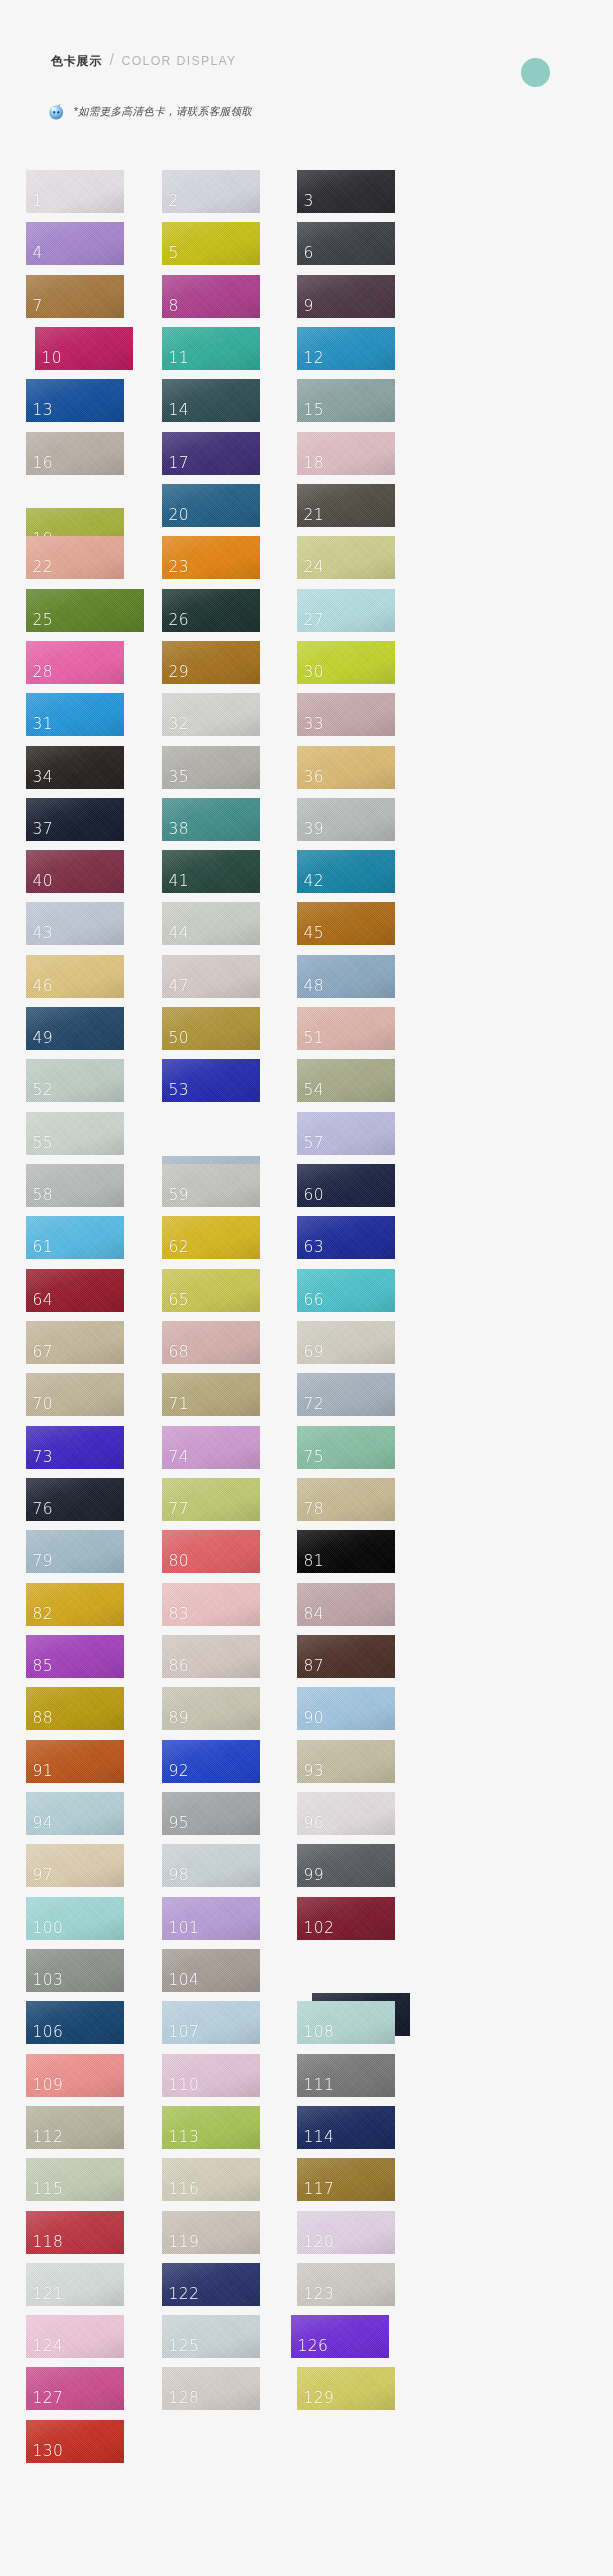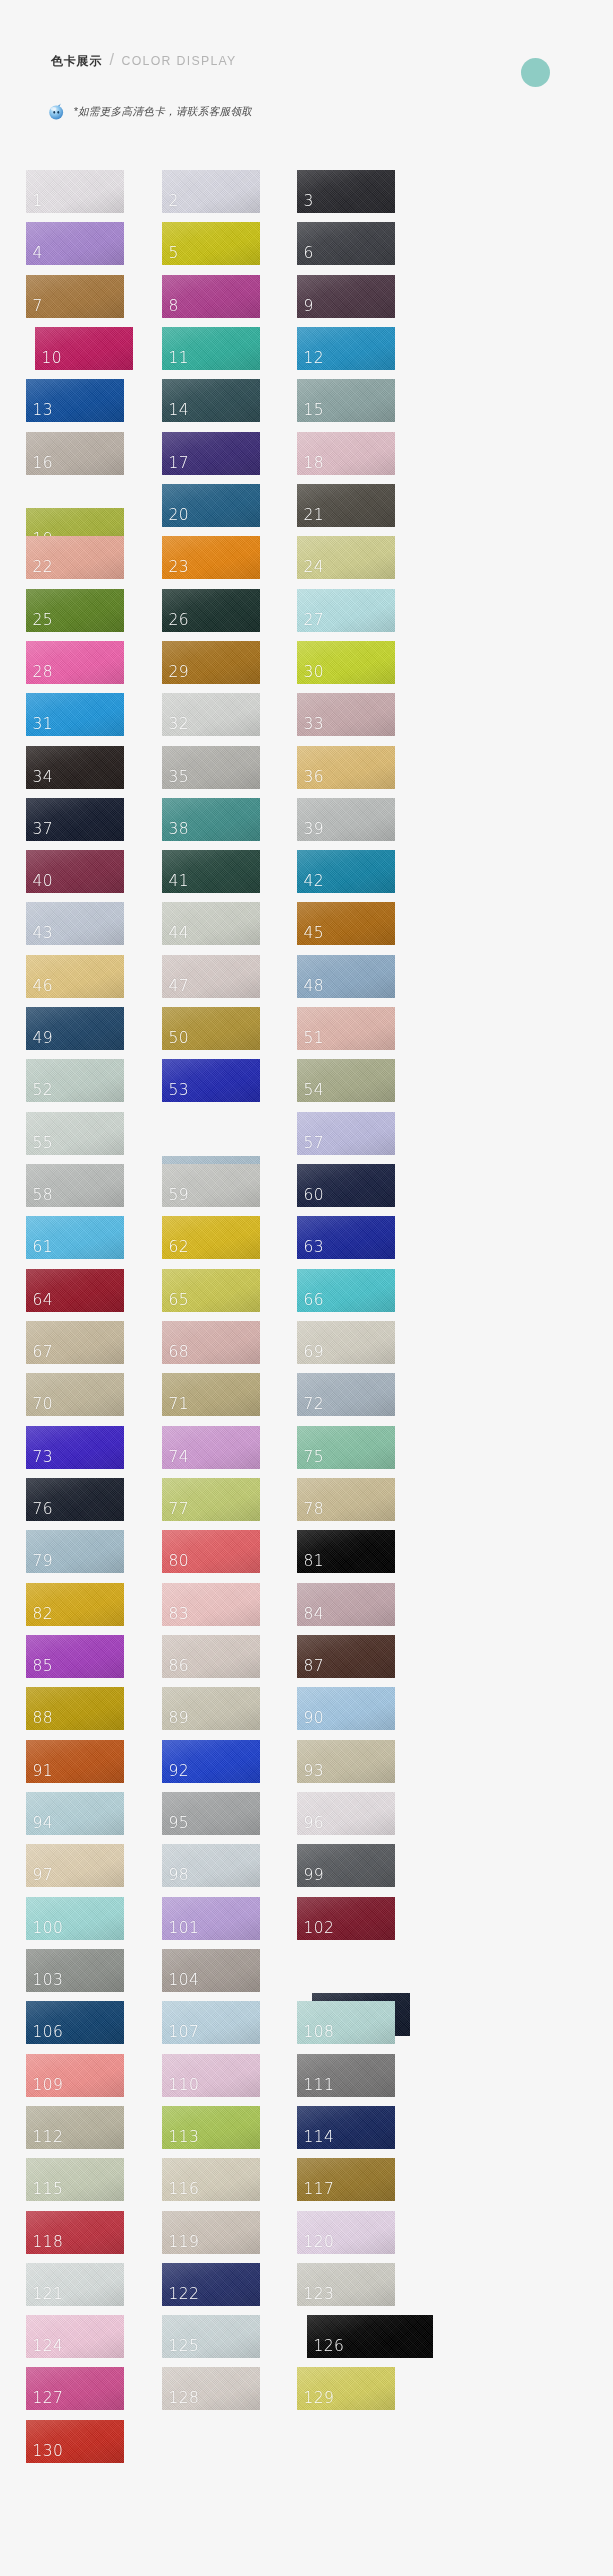--- a/index.html
+++ b/index.html
@@ -270,21 +270,21 @@
     <div class="swatch" style="left: 136px; top: 366px; background: rgb(229, 131, 14);">
       <div class="tex"></div>
       <div class="sheen"></div>
       <span class="num">23</span>
     </div>
     <div class="swatch" style="left: 271px; top: 366px; background: rgb(207, 206, 142);">
       <div class="tex"></div>
       <div class="sheen"></div>
       <span class="num">24</span>
     </div>
-    <div class="swatch" style="left: 0px; top: 419px; background: rgb(92, 130, 34);">
+    <div class="swatch" style="left: 0px; top: 419px; background: rgb(92, 130, 34); padding-left: 20px;">
       <div class="tex"></div>
       <div class="sheen"></div>
       <span class="num">25</span>
     </div>
     <div class="swatch" style="left: 136px; top: 419px; background: rgb(24, 48, 43);">
       <div class="tex"></div>
       <div class="sheen"></div>
       <span class="num">26</span>
     </div>
     <div class="swatch" style="left: 271px; top: 419px; background: rgb(179, 223, 226);">
@@ -775,21 +775,21 @@
     <div class="swatch" style="left: 0px; top: 2145px; background: rgb(240, 199, 218);">
       <div class="tex"></div>
       <div class="sheen"></div>
       <span class="num">124</span>
     </div>
     <div class="swatch" style="left: 136px; top: 2145px; background: rgb(203, 215, 217);">
       <div class="tex"></div>
       <div class="sheen"></div>
       <span class="num">125</span>
     </div>
-    <div class="swatch" style="left: 281px; top: 2145px; background: #000000; padding-left: 28px;">
+    <div class="swatch" style="left: 265px; top: 2145px; background: #6d28d9;">
       <div class="tex"></div>
       <div class="sheen"></div>
       <span class="num">126</span>
     </div>
     <div class="swatch" style="left: 0px; top: 2197px; background: rgb(204, 76, 141);">
       <div class="tex"></div>
       <div class="sheen"></div>
       <span class="num">127</span>
     </div>
     <div class="swatch" style="left: 136px; top: 2197px; background: rgb(215, 207, 201);">

